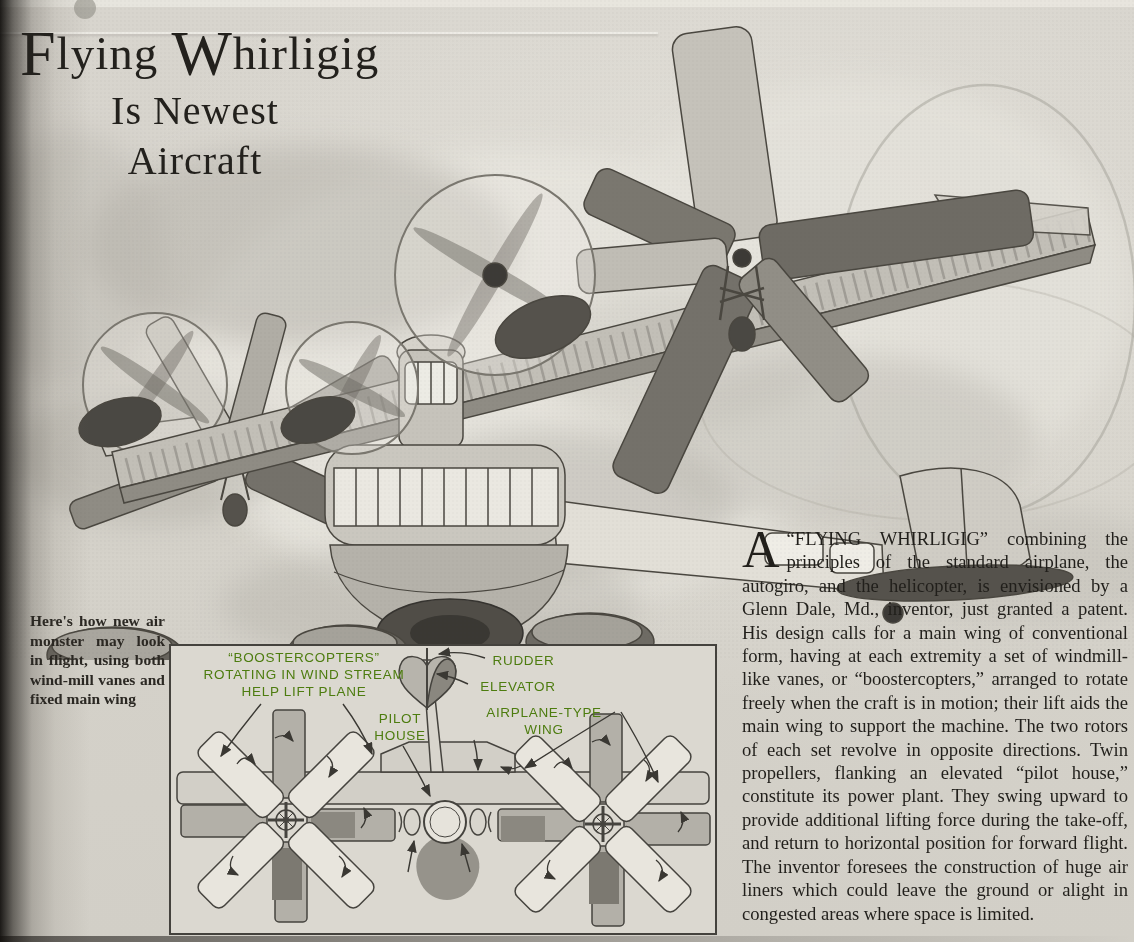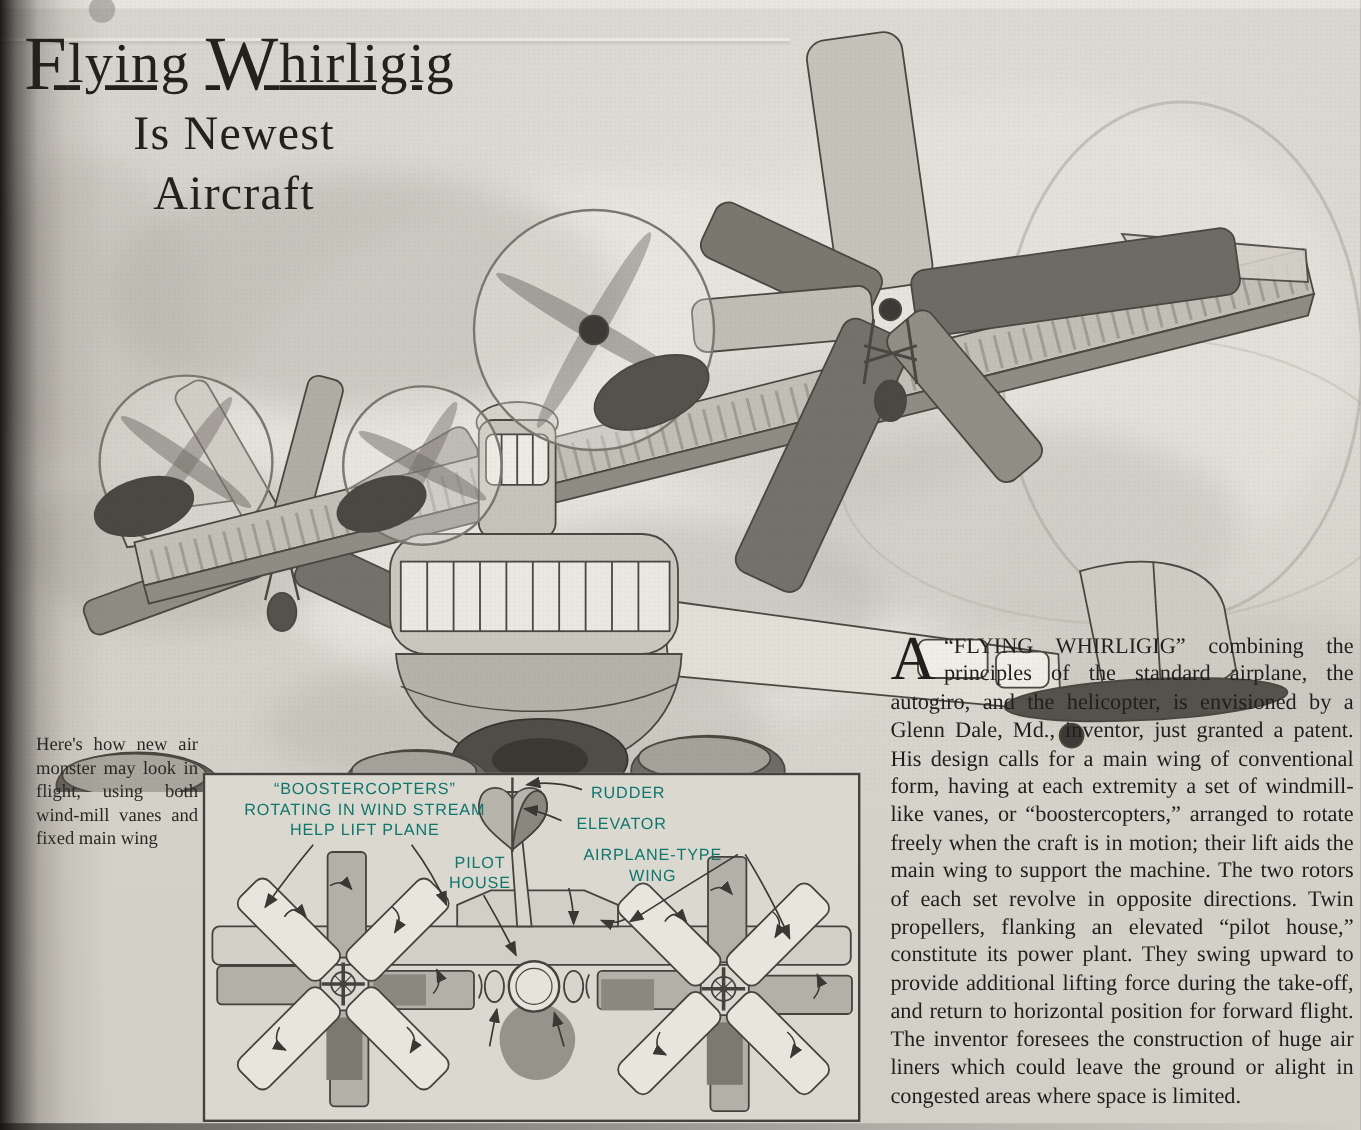--- a/index.html
+++ b/index.html
@@ -19,37 +19,37 @@
       rgba(70,65,58,.28) 32px, rgba(110,104,94,.13) 55px, rgba(110,104,94,0) 90px);}
   .bottom-shadow{position:absolute;left:0;bottom:0;width:100%;height:6px;pointer-events:none;
     background:linear-gradient(90deg, rgba(20,17,14,.6), rgba(20,17,14,.18) 65%, rgba(20,17,14,0));}
 
   
   .illustration{position:absolute;left:0;top:0;width:1134px;height:660px;}
 
   
   .masthead{position:absolute;left:20px;top:30px;width:350px;text-align:center;
     color:#23211d;line-height:1;z-index:3;}
-  .masthead .l1{font-size:47px;letter-spacing:1px;white-space:nowrap;text-decoration:underline;}
+  .masthead .l1{font-size:47px;letter-spacing:1px;white-space:nowrap;}
   .masthead .bigcap{font-size:64px;line-height:0;vertical-align:-6px;}
   .masthead .gap{display:inline-block;width:.28em;}
   .masthead .l2{font-size:40px;margin-top:14px;letter-spacing:1px;}
   .masthead .l3{font-size:40px;margin-top:10px;letter-spacing:1px;}
 
   
-  .caption{position:absolute;color:#2b2823;font-weight:normal;font-size:15.5px;
+  .caption{position:absolute;color:#2b2823;font-weight:bold;font-size:15.5px;
     line-height:19.5px;text-align:justify;z-index:2;}
   .caption-1{left:30px;top:611px;width:135px;}
   .caption-2{left:24px;top:766px;width:140px;}
 
   
   .diagram{position:absolute;left:169px;top:644px;width:548px;height:291px;
     box-sizing:border-box;border:2px solid #44423d;background:#dbd8d0;z-index:2;}
   .diagram svg{position:absolute;left:0;top:0;}
-  .dlabel{position:absolute;font-family:"Liberation Sans", sans-serif;color:#0f766e;
+  .dlabel{position:absolute;font-family:"Liberation Sans", sans-serif;color:#4d7c0f;
     font-size:13.5px;line-height:17px;letter-spacing:.7px;white-space:pre-line;
     text-align:center;z-index:2;}
   .lbl-booster{left:8px;top:3px;width:250px;}
   .lbl-rudder{left:305px;top:6px;width:95px;}
   .lbl-elevator{left:292px;top:32px;width:110px;}
   .lbl-wing{left:277px;top:58px;width:128px;margin-left:32px;}
   .lbl-arrows{left:408px;top:7px;width:132px;}
   .lbl-pilot{left:183px;top:64px;width:92px;}
   .lbl-motors{left:190px;top:227px;width:165px;}
 

